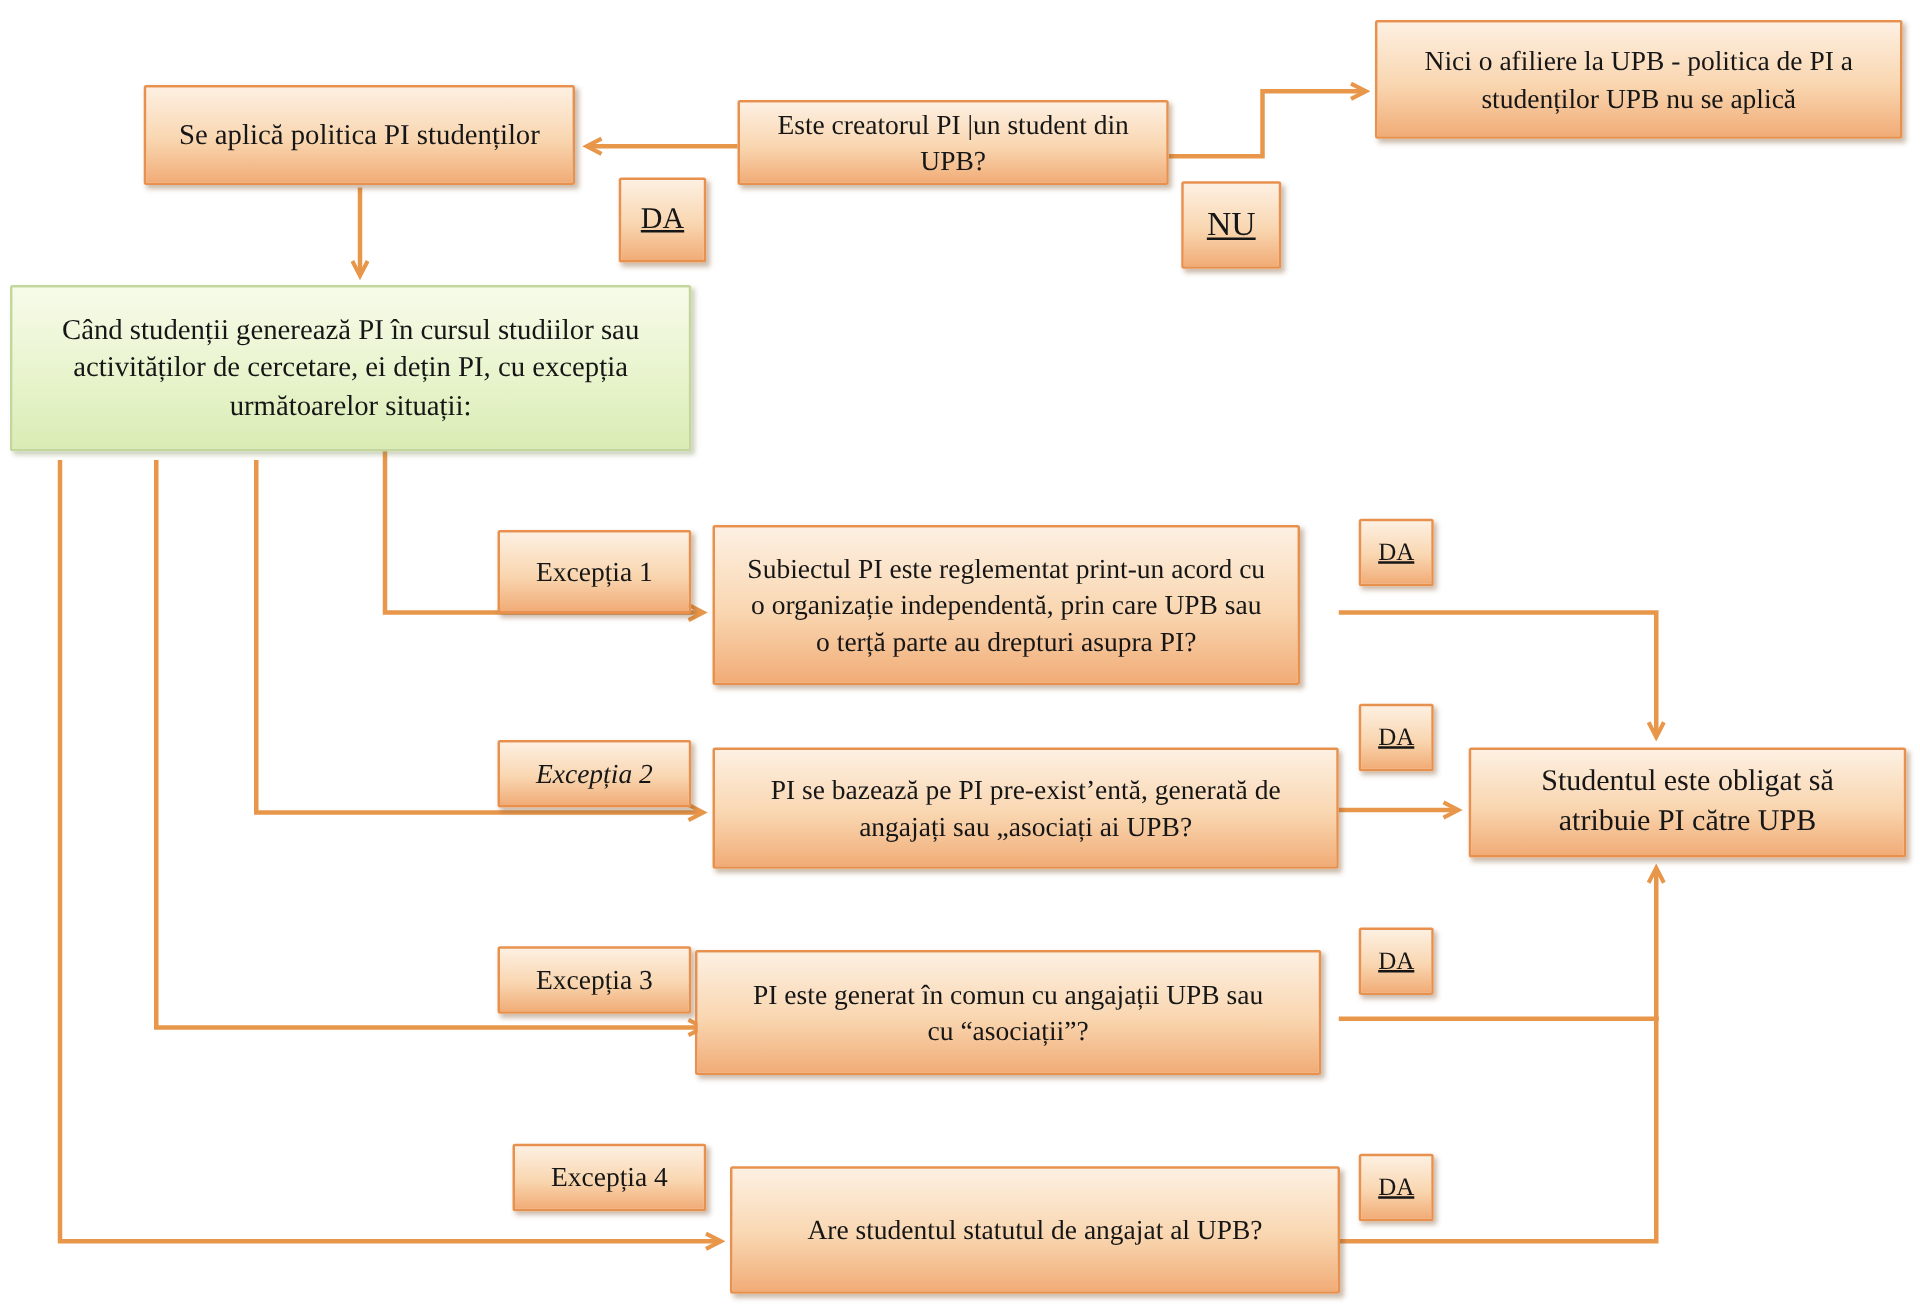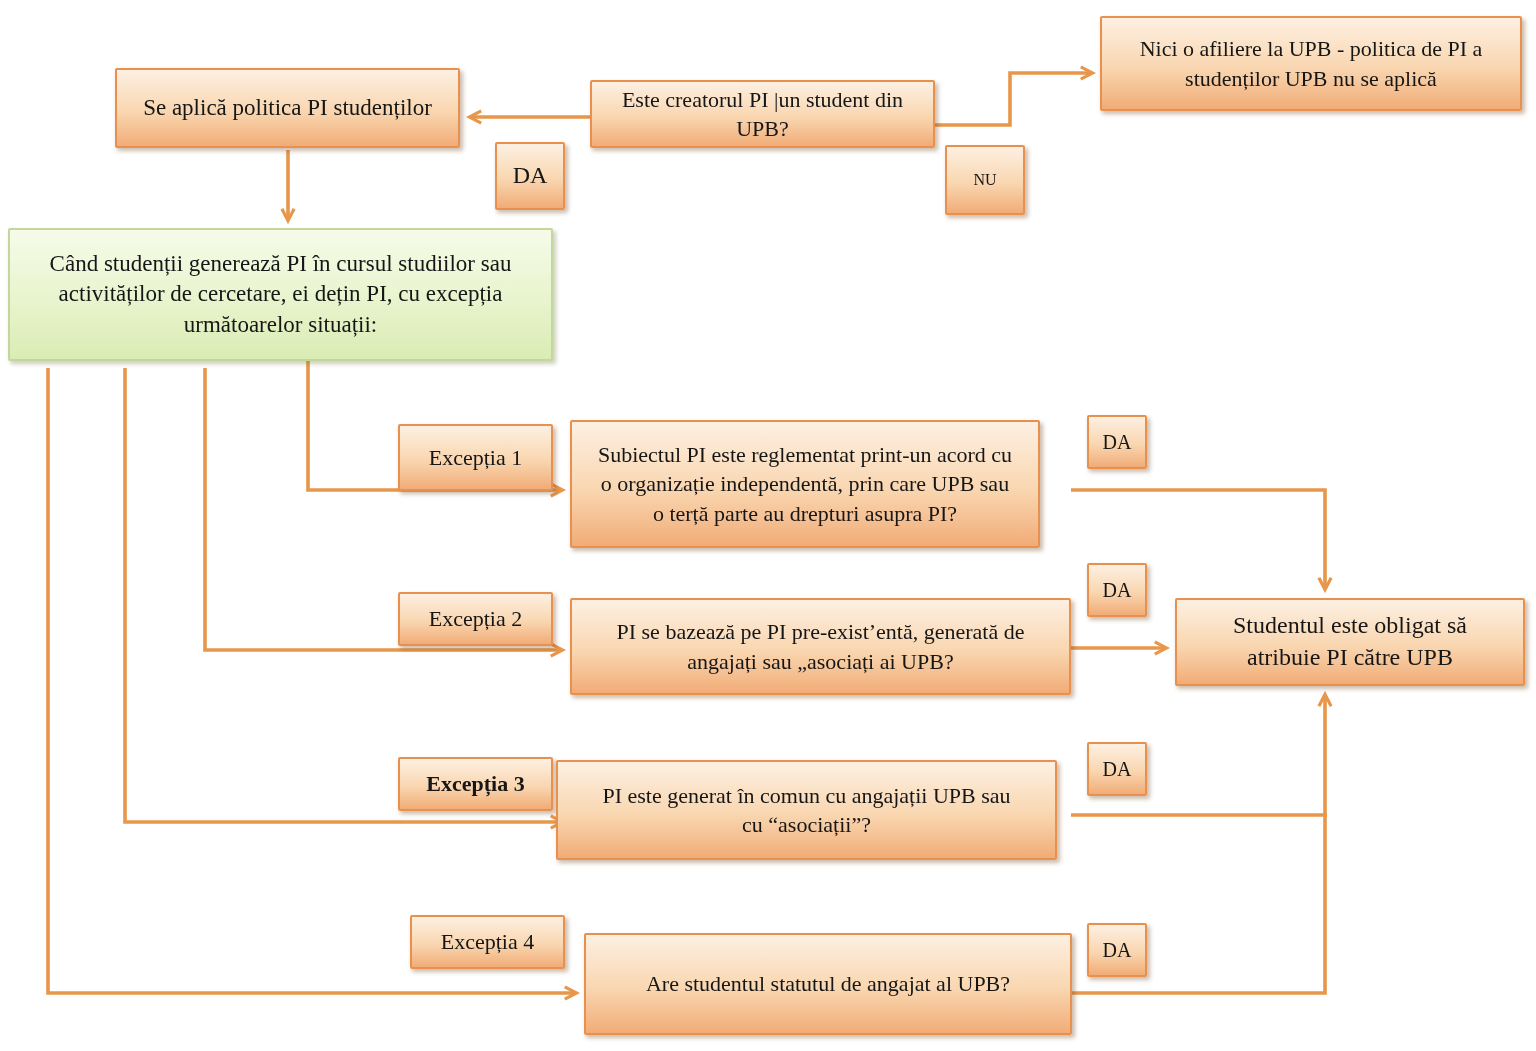--- a/index.html
+++ b/index.html
@@ -19,21 +19,21 @@
     text-align:center;
     box-sizing:border-box;
     padding:4px 10px;
     border:2.5px solid #e8914e;
     border-radius:2px;
     background:linear-gradient(180deg,#fdf0e2 0%,#f9d6b0 55%,#f1ac77 100%);
     box-shadow:2.5px 3px 4px rgba(120,80,40,.38);
     white-space:pre-line;
     line-height:1.32;
   }
-  .node.small{padding:2px 4px;}
+  .node.small{padding:2px 4px;text-decoration:underline;}
   .node.green{
     background:linear-gradient(180deg,#f6fbe9 0%,#e8f4cd 55%,#daecb4 100%);
     border:2px solid #c3d69b;
     box-shadow:2.5px 3px 4px rgba(110,120,60,.35);
   }
   .node.thin{border-width:2px;}
 </style>
 </head>
 <body>
 
@@ -64,38 +64,38 @@
   <div class="node" style="left:590px;top:80px;width:345px;height:68px;font-size:22px;">Este creatorul PI |un student din
 UPB?</div>
 
   <div class="node" style="left:115px;top:68px;width:345px;height:80px;font-size:23px;">Se aplică politica PI studenților</div>
 
   <div class="node" style="left:1100px;top:16px;width:422px;height:95px;font-size:22px;">Nici o afiliere la UPB - politica de PI a
 studenților UPB nu se aplică</div>
 
   <div class="node small" style="left:495px;top:142px;width:70px;height:68px;font-size:24px;">DA</div>
 
-  <div class="node small" style="left:945px;top:145px;width:80px;height:70px;font-size:16px;">NU</div>
+  <div class="node small" style="left:945px;top:145px;width:80px;height:70px;font-size:27px;">NU</div>
 
   <div class="node green" style="left:8px;top:228px;width:545px;height:133px;font-size:23px;">Când studenții generează PI în cursul studiilor sau
 activităților de cercetare, ei dețin PI, cu excepția
 următoarelor situații:</div>
 
   <div class="node thin" style="left:398px;top:424px;width:155px;height:67px;font-size:22px;">Excepția 1</div>
   <div class="node" style="left:570px;top:420px;width:470px;height:128px;font-size:22px;">Subiectul PI este reglementat print-un acord cu
 o organizație independentă, prin care UPB sau
 o terță parte au drepturi asupra PI?</div>
   <div class="node small thin" style="left:1087px;top:415px;width:60px;height:54px;font-size:20px;">DA</div>
 
-  <div class="node thin" style="left:398px;top:592px;width:155px;height:54px;font-size:22px;">Excepția 2</div>
+  <div class="node thin" style="left:398px;top:592px;width:155px;height:54px;font-size:22px;font-style:italic;">Excepția 2</div>
   <div class="node" style="left:570px;top:598px;width:501px;height:97px;font-size:22px;">PI se bazează pe PI pre-exist’entă, generată de
 angajați sau „asociați ai UPB?</div>
   <div class="node small thin" style="left:1087px;top:563px;width:60px;height:54px;font-size:20px;">DA</div>
 
-  <div class="node thin" style="left:398px;top:757px;width:155px;height:54px;font-size:22px;font-weight:bold;">Excepția 3</div>
+  <div class="node thin" style="left:398px;top:757px;width:155px;height:54px;font-size:22px;">Excepția 3</div>
   <div class="node" style="left:556px;top:760px;width:501px;height:100px;font-size:22px;">PI este generat în comun cu angajații UPB sau
 cu “asociații”?</div>
   <div class="node small thin" style="left:1087px;top:742px;width:60px;height:54px;font-size:20px;">DA</div>
 
   <div class="node thin" style="left:410px;top:915px;width:155px;height:54px;font-size:22px;">Excepția 4</div>
   <div class="node" style="left:584px;top:933px;width:488px;height:102px;font-size:22px;">Are studentul statutul de angajat al UPB?</div>
   <div class="node small thin" style="left:1087px;top:923px;width:60px;height:54px;font-size:20px;">DA</div>
 
   <div class="node" style="left:1175px;top:598px;width:350px;height:88px;font-size:24px;">Studentul este obligat să
 atribuie PI către UPB</div>

